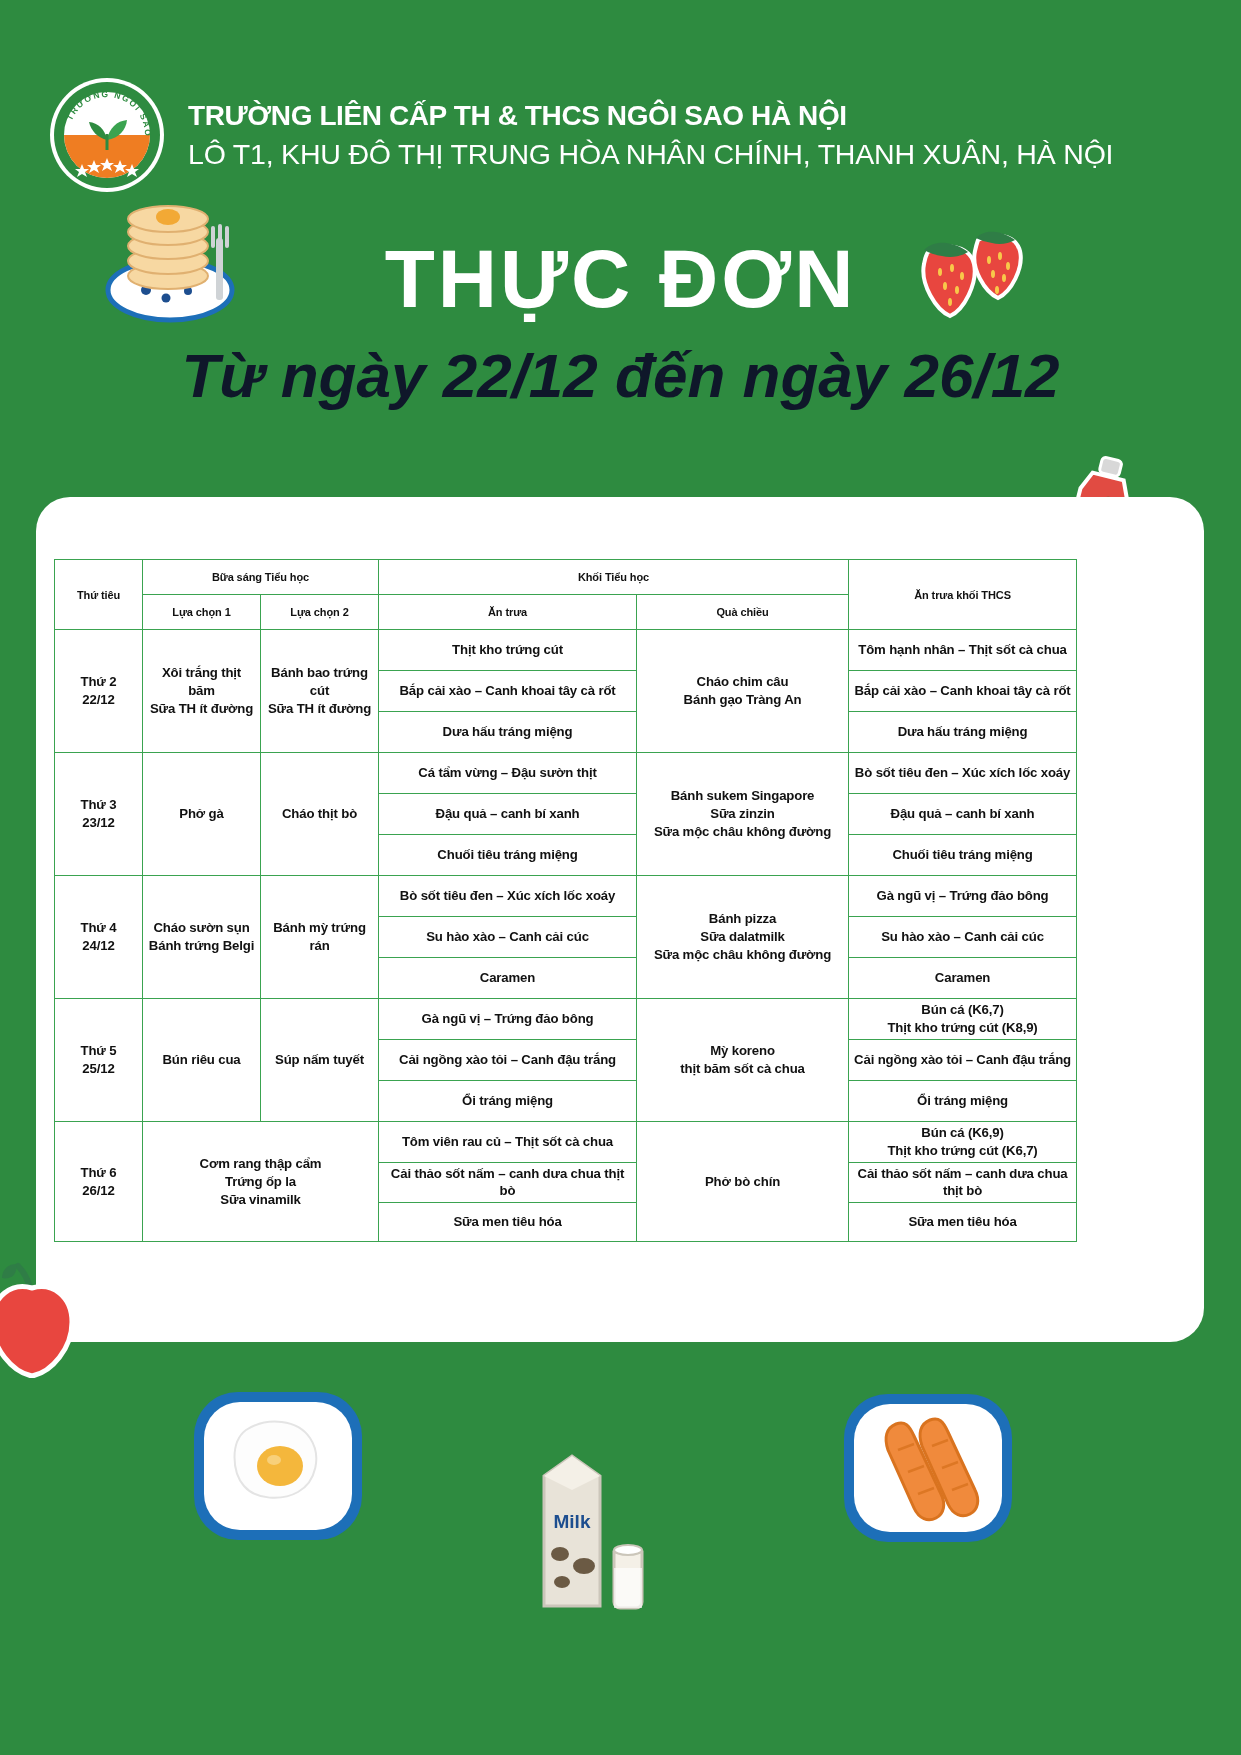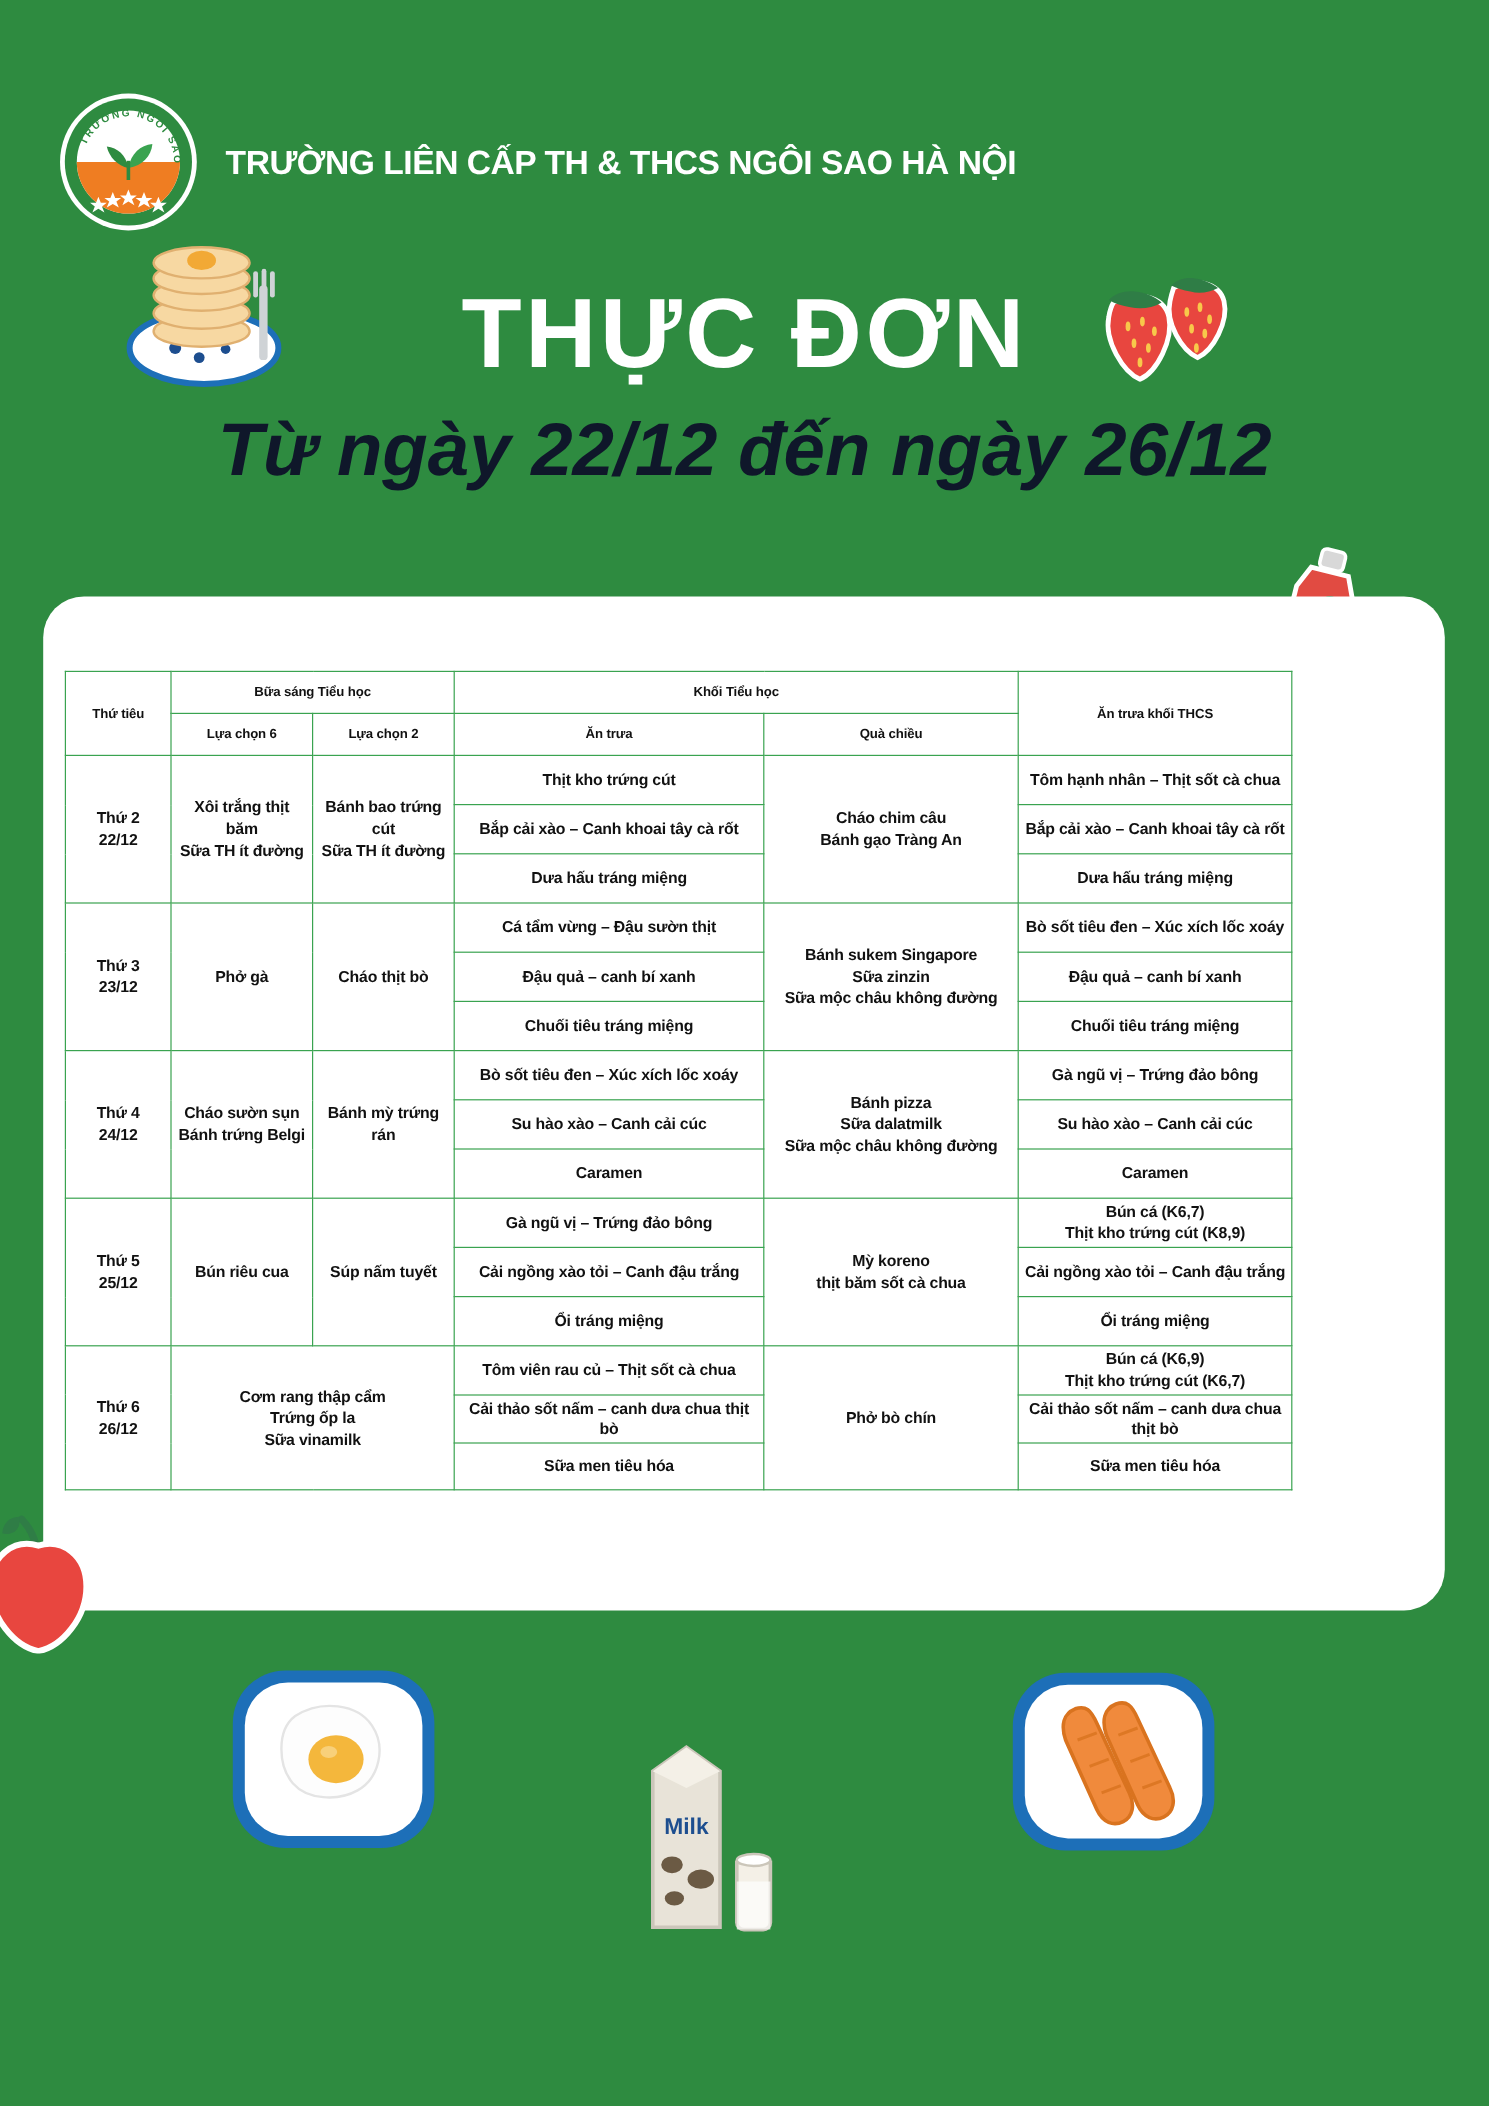--- a/index.html
+++ b/index.html
@@ -186,20 +186,21 @@
           <polygon points="84,88 86,93 91,93 87,96 89,101 84,98 79,101 81,96 77,93 82,93"></polygon>
         </g>
         <path id="arcTop" d="M21 59a38 38 0 0 1 76 0" fill="none"></path>
         <text font-size="8.5" font-weight="bold" fill="#2e8b40" letter-spacing="1.6">
           <textPath href="#arcTop" startOffset="12%">TRƯỜNG NGÔI SAO HÀ</textPath>
         </text>
       </svg>
     </div>
     <div class="brand-text">
       <div class="school-name">TRƯỜNG LIÊN CẤP TH &amp; THCS NGÔI SAO HÀ NỘI</div>
+      <div class="school-addr">LÔ T1, KHU ĐÔ THỊ TRUNG HÒA NHÂN CHÍNH, THANH XUÂN, HÀ NỘI</div>
     </div>
   </div>
 
   <div class="title-zone">
     <div class="menu-title">THỰC ĐƠN</div>
     <div class="menu-daterange">Từ ngày 22/12 đến ngày 26/12</div>
   </div>
 
   <div class="deco deco-pancake">
     <svg width="150" height="130" viewBox="0 0 150 130">
@@ -278,21 +279,21 @@
           <col class="c-thcs">
       </colgroup>
       <thead>
         <tr>
           <th rowspan="2">Thứ tiêu</th>
           <th colspan="2">Bữa sáng Tiểu học</th>
           <th colspan="2">Khối Tiểu học</th>
           <th rowspan="2">Ăn trưa khối THCS</th>
         </tr>
         <tr>
-          <th>Lựa chọn 6</th>
+          <th>Lựa chọn 1</th>
           <th>Lựa chọn 2</th>
           <th>Ăn trưa</th>
           <th>Quà chiều</th>
         </tr>
       </thead>
       <tbody>
 
         <tr>
           <td class="day" rowspan="3">
             <span class="sub">Thứ 2</span>

